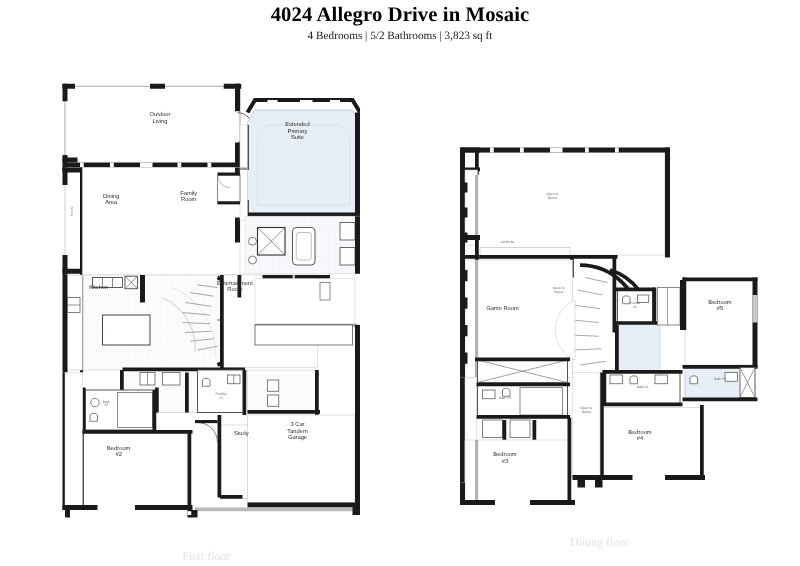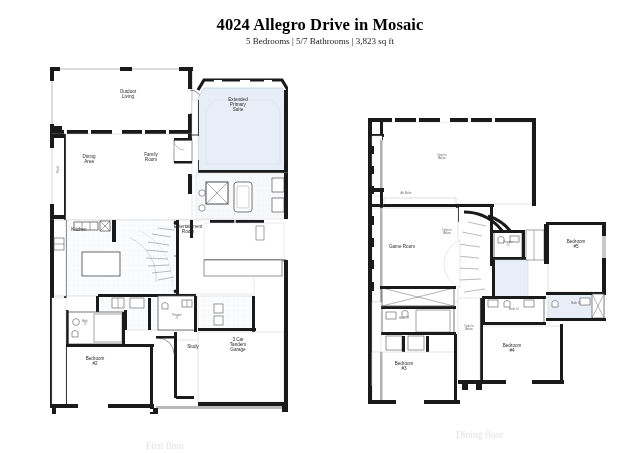--- a/index.html
+++ b/index.html
@@ -15,21 +15,21 @@
     overflow: hidden;
     font-family: "Liberation Sans", sans-serif;
   }
 
   
   #header {
     position: absolute;
     top: 0; left: 0;
     width: 640px;
     text-align: center;
-    padding-top: 15px;
+    padding-top: 2px;
   }
   #plan-title {
     font-family: "Liberation Serif", serif;
     font-size: 16.5px;
     font-weight: bold;
     color: #000000;
     letter-spacing: .1px;
     line-height: 19px;
   }
   #plan-subtitle {
@@ -76,21 +76,21 @@
     color: #666;
     transform: rotate(-90deg);
     transform-origin: center center;
   }
 </style>
 </head>
 <body>
 
 <div id="header">
   <div id="plan-title">4024 Allegro Drive in Mosaic</div>
-  <div id="plan-subtitle">5 Bedrooms | 5/7 Bathrooms | 3,823 sq ft</div>
+  <div id="plan-subtitle">4 Bedrooms | 5/2 Bathrooms | 3,823 sq ft</div>
 </div>
 
 <div class="plan" id="first-floor-plan">
 <svg width="250" height="360" viewBox="0 0 250 360" xmlns="http://www.w3.org/2000/svg">
   <defs>
     <pattern id="grid1" width="5" height="5" patternUnits="userSpaceOnUse">
       <path d="M5 0 L0 0 0 5" fill="none" stroke="#dedede" stroke-width="0.4"></path>
     </pattern>
   </defs>
 

